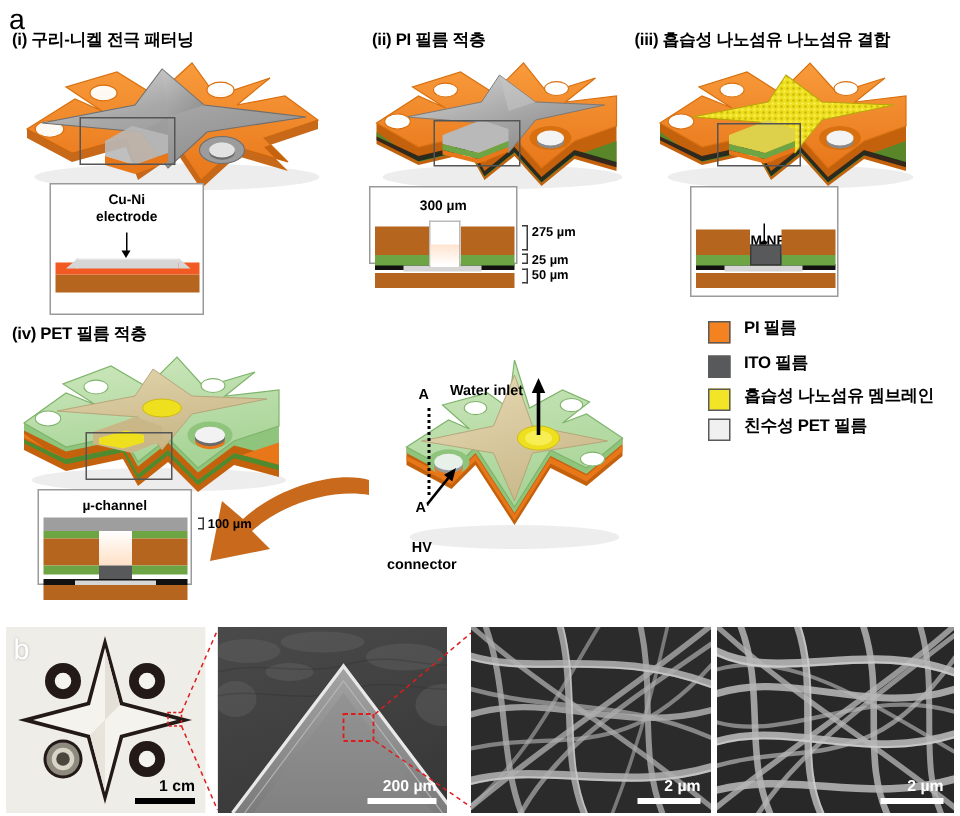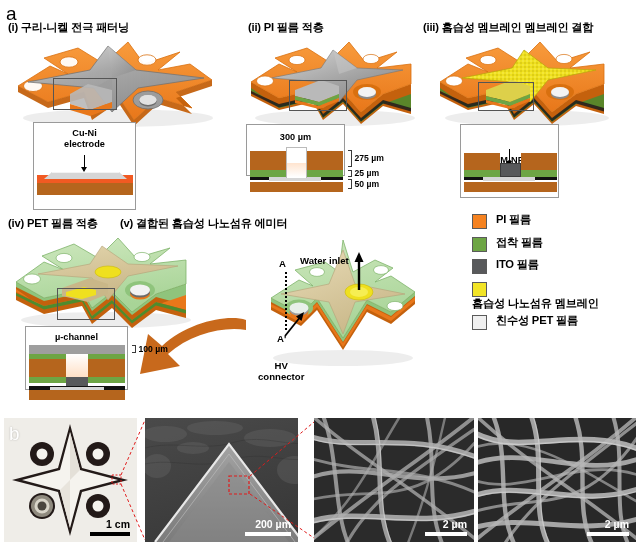--- a/index.html
+++ b/index.html
@@ -110,21 +110,21 @@
   .lyr { position: absolute; }
 
   
   .thick-list {
     position: absolute;
     font-size: 8.6px;
     font-weight: bold;
     line-height: 1;
     white-space: nowrap;
   }
-  .thick-row { position: absolute; display: flex; align-items: center; }
+  .thick-row { position: absolute; display: flex; }
   .thick-brk {
     display: inline-block;
     border: 1px solid #3a3a3a;
     border-left: none;
     width: 4px;
     margin-right: 2.5px;
   }
 
   
   #legend { position: absolute; left: 432px; top: 213px; width: 206px; }
@@ -206,23 +206,22 @@
 </style>
 </head>
 <body>
 
 <div class="fig">
 
   <div class="panel-letter" id="letter-a">a</div>
 
   <div class="step-title" id="title-i">(i) 구리-니켈 전극 패터닝</div>
   <div class="step-title" id="title-ii">(ii) PI 필름 적층</div>
-  <div class="step-title" id="title-iii">(iii) 흡습성 멤브레인 멤브레인 결합</div>
+  <div class="step-title" id="title-iii">(iii) 흡습성 나노섬유 나노섬유 결합</div>
   <div class="step-title" id="title-iv">(iv) PET 필름 적층</div>
-  <div class="step-title" id="title-v">(v) 결합된 흡습성 나노섬유 에미터</div>
 
   <div class="device" id="device-i">
     <svg width="215" height="95" viewBox="0 0 215 95">
       <defs>
         <linearGradient id="gMetal" x1="0" y1="0" x2="0.7" y2="1">
           <stop offset="0%" stop-color="#d9d9d9"></stop>
           <stop offset="45%" stop-color="#a8a8a8"></stop>
           <stop offset="100%" stop-color="#8d8d8d"></stop>
         </linearGradient>
         <linearGradient id="gMetal2" x1="0" y1="0" x2="1" y2="1">
@@ -566,28 +565,24 @@
         <span>100 µm</span>
     </div>
   </div>
 
   <div id="legend">
     <div class="legend-row">
       <span class="swatch" style="background:#F58220;"></span>
       <span class="legend-text">PI 필름</span>
     </div>
     <div class="legend-row">
-      <span class="swatch" style="background:#6DA544;"></span>
-      <span class="legend-text">접착 필름</span>
-    </div>
-    <div class="legend-row">
       <span class="swatch" style="background:#58595B;"></span>
       <span class="legend-text">ITO 필름</span>
     </div>
-    <div class="legend-row" style="margin-bottom:4px;flex-direction:column;">
+    <div class="legend-row" style="margin-bottom:4px;">
       <span class="swatch" style="background:#F2E426;"></span>
       <span class="legend-text">
         <span>흡습성 나노섬유 멤브레인</span>
       </span>
     </div>
     <div class="legend-row">
       <span class="swatch" style="background:#F0F0F0;"></span>
       <span class="legend-text">친수성 PET 필름</span>
     </div>
   </div>

